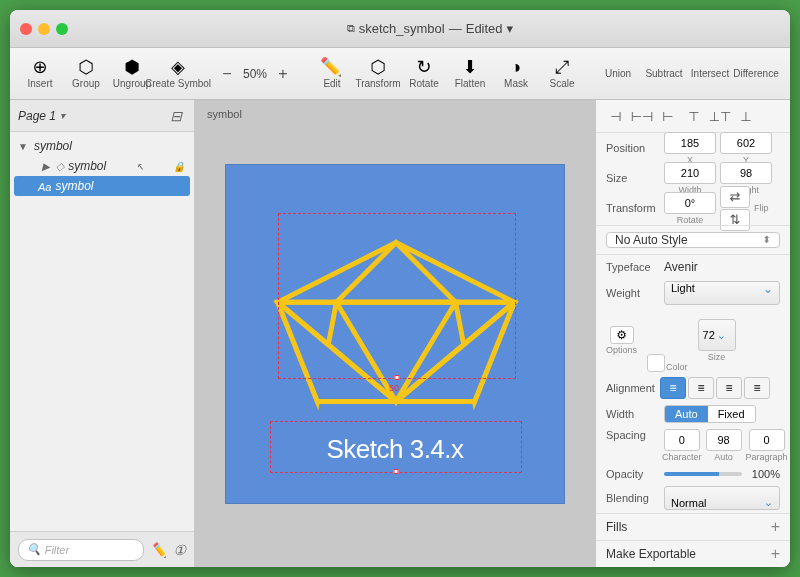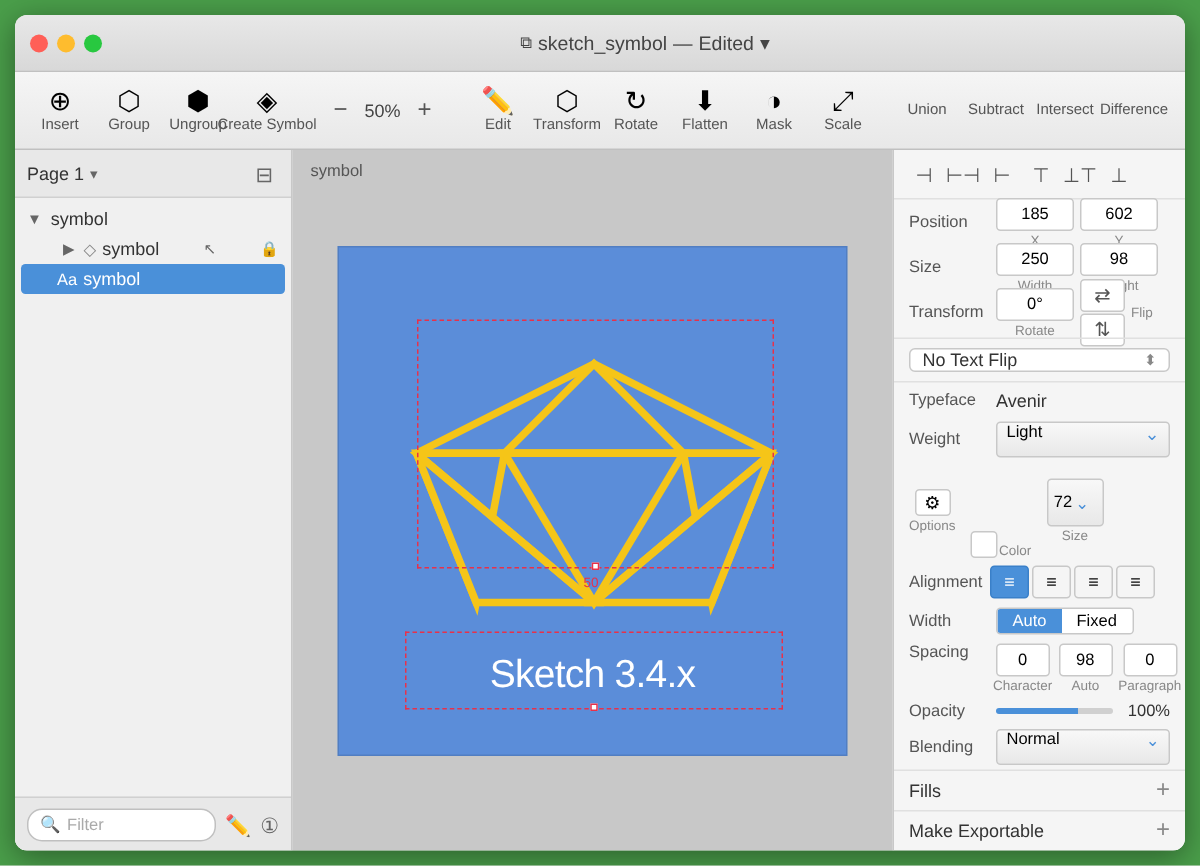--- a/index.html
+++ b/index.html
@@ -125,20 +125,21 @@
       overflow: hidden;
     }
     
     .sidebar {
       width: 185px;
       background: #f0f0f0;
       border-right: 1px solid #c8c8c8;
       display: flex;
       flex-direction: column;
       flex-shrink: 0;
+      font-style: italic;
     }
     .sidebar-header {
       height: 32px;
       display: flex;
       align-items: center;
       padding: 0 8px;
       border-bottom: 1px solid #d0d0d0;
       background: #e8e8e8;
     }
     .sidebar-header span {
@@ -512,21 +513,21 @@
       padding: 3px 10px;
       gap: 6px;
     }
     .blending-select {
       flex: 1;
       height: 24px;
       border: 1px solid #c8c8c8;
       border-radius: 3px;
       background: linear-gradient(to bottom, #f8f8f8, #e8e8e8);
       display: flex;
-      align-items: flex-start;
+      align-items: flex-end;
       padding: 0 6px;
       font-size: 11px;
       cursor: pointer;
       gap: 4px;
     }
     .fills-row {
       display: flex;
       align-items: center;
       padding: 4px 10px;
       border-top: 1px solid #e0e0e0;
@@ -761,21 +762,21 @@
             <div class="prop-input">602</div>
             <span class="prop-sublabel">Y</span>
           </div>
         </div>
       </div>
 
       <div class="panel-row">
         <div class="panel-label">Size</div>
         <div style="display:flex;gap:4px;flex:1;">
           <div style="display:flex;flex-direction:column;align-items:center;gap:1px;">
-            <div class="prop-input">250</div>
+            <div class="prop-input">210</div>
             <span class="prop-sublabel">Width</span>
           </div>
           <div style="display:flex;flex-direction:column;align-items:center;gap:1px;">
             <div class="prop-input">98</div>
             <span class="prop-sublabel">Height</span>
           </div>
         </div>
       </div>
 
       <div class="panel-row">
@@ -789,21 +790,21 @@
             <div class="flip-btn">⇄</div>
             <div class="flip-btn">⇅</div>
           </div>
           <span class="prop-sublabel">Flip</span>
         </div>
       </div>
 
       <div class="panel-divider"></div>
 
       <div class="style-selector">
-        <span>No Text Flip</span>
+        <span>No Auto Style</span>
         <span class="style-selector-arrow">⬍</span>
       </div>
 
       <div class="panel-divider"></div>
 
       <div class="typeface-row">
         <div class="typeface-label">Typeface</div>
         <div class="typeface-value">Avenir</div>
       </div>
 

